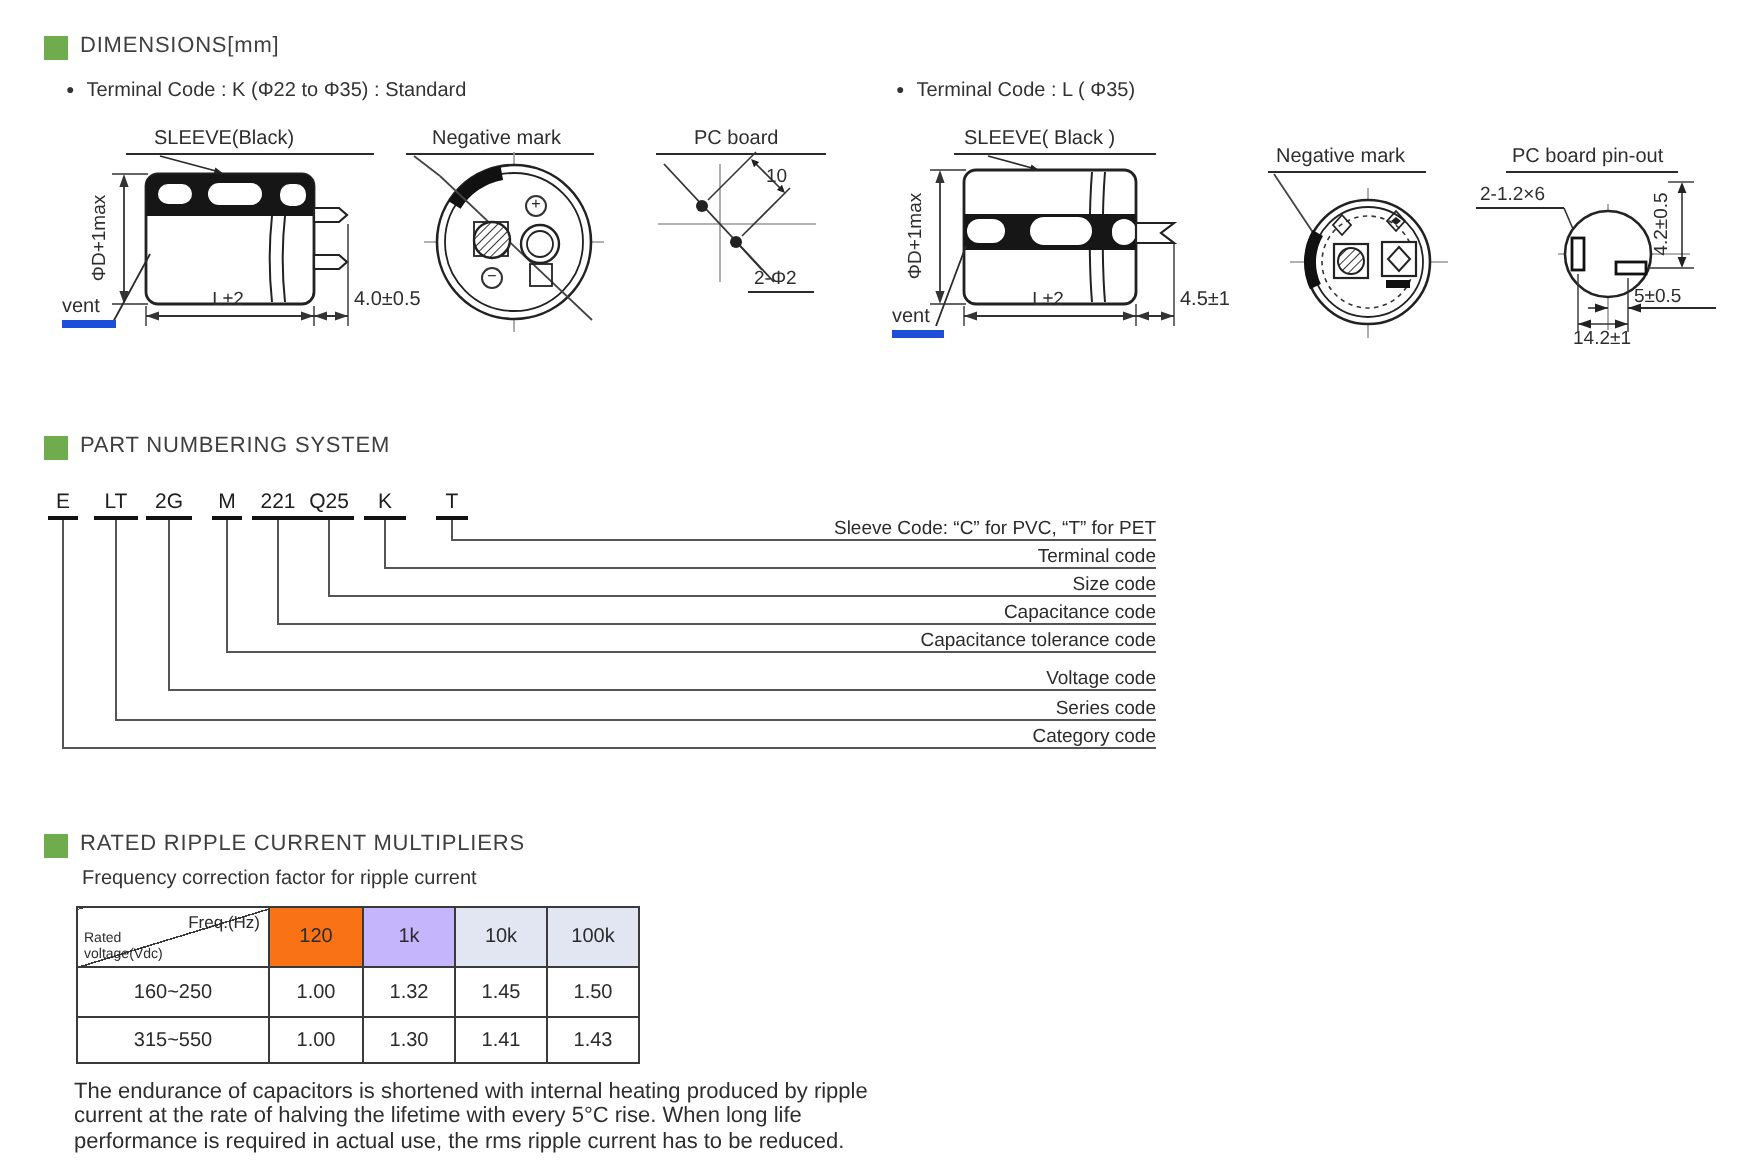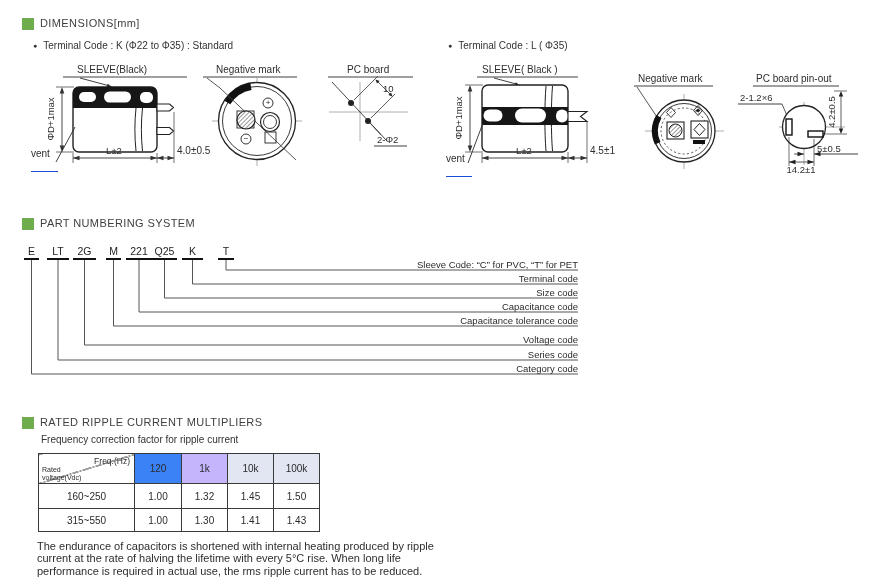--- a/index.html
+++ b/index.html
@@ -10,21 +10,21 @@
   .section-title{font-size:11px;letter-spacing:.4px;color:#3f3f3f;white-space:nowrap;}
   .green-sq{width:12px;height:12px;}
   .bullet-line{font-size:10px;color:#333;white-space:nowrap;}
   .bullet-dot{font-size:7px;vertical-align:1px;margin-right:6px;}
   .dlabel{font-size:10px;color:#2e2e2e;white-space:nowrap;}
   .dlabel-sm{font-size:9.5px;color:#2e2e2e;white-space:nowrap;}
   .ctr{transform:translate(-50%,-50%);}
   .ctrx{transform:translateX(-50%);}
   .vmid{transform:translate(0,-50%);}
   .rot{transform:translate(-50%,-50%) rotate(-90deg);white-space:nowrap;}
-  .underlined{border-bottom:1px solid #1d4ed8;padding-bottom:12px;}
+  .underlined{border-bottom:4px solid #1d4ed8;padding-bottom:1px;}
   .pol{width:9px;height:9px;border:1px solid #333;border-radius:50%;font-size:8px;line-height:8px;
        text-align:center;background:#fff;transform:translate(-50%,-50%);color:#222;}
   .code{font-size:10.5px;color:#1e1e1e;text-align:center;border-bottom:2.5px solid #111;
         height:13px;line-height:13px;}
   .tree-label{font-size:9.5px;color:#2b2b2b;white-space:nowrap;text-align:right;}
   .ripple-table{border-collapse:collapse;table-layout:fixed;}
   .ripple-table td{border:1.4px solid #3a3a3a;text-align:center;font-size:10px;color:#2b2b2b;
                    padding:0;background:#fff;}
   .ripple-table tr.hdr td{height:29px;}
   .ripple-table tr.r1 td{height:24px;}
@@ -262,21 +262,21 @@
   <table class="ripple-table abs" style="left:38px;top:453px">
     <tbody>
         <tr class="hdr">
       <td class="corner" style="width:95px">
         <span class="c-freq">Freq.(Hz)</span>
         <span class="c-rated">
           <span>Rated</span>
           <span>voltage(Vdc)</span>
         </span>
       </td>
-      <td style="width:46px;background:#3b82f6">120</td>
+      <td style="width:46px;background:#f97316">120</td>
       <td style="width:45px;background:#c4b5fd">1k</td>
       <td style="width:45px;background:#e2e6f3">10k</td>
       <td style="width:45px;background:#e2e6f3">100k</td>
     </tr>
     <tr class="r1">
       <td>160~250</td>
       <td>1.00</td>
       <td>1.32</td>
       <td>1.45</td>
       <td>1.50</td>

